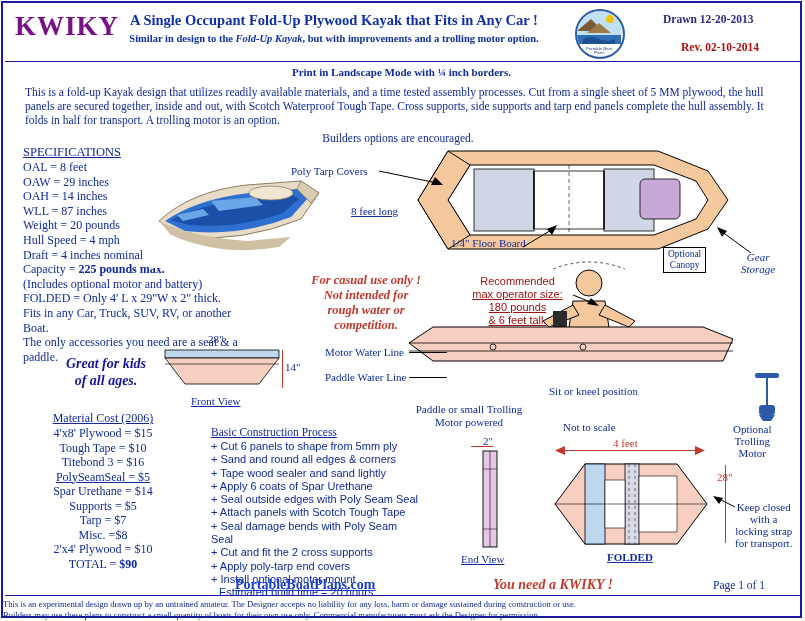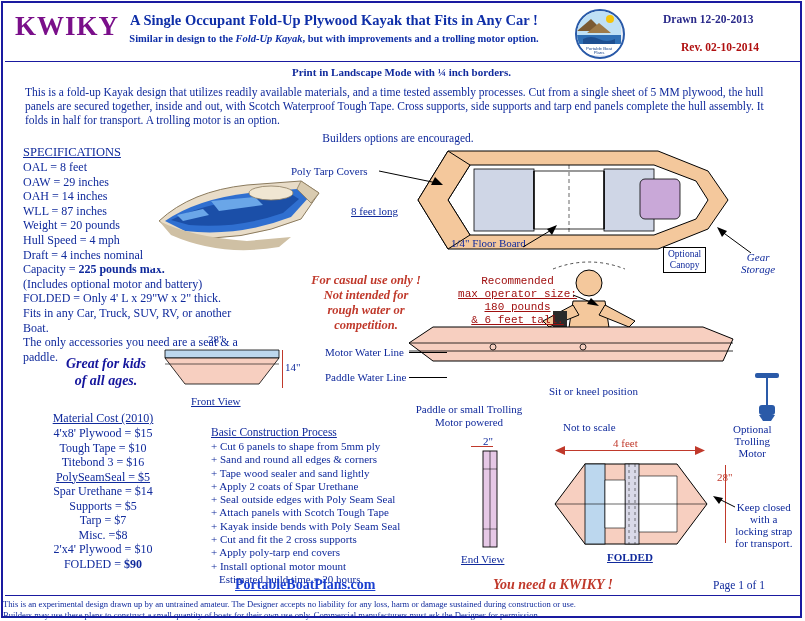--- a/index.html
+++ b/index.html
@@ -75,29 +75,29 @@
   .mat{
     color:#102a9c;font-size:12px;line-height:14.5px;
     font-family:"Liberation Serif", serif;text-align:center;
   }
   .bcp-head{
     color:#102a9c;font-size:11.5px;text-decoration:underline;
     font-family:"Liberation Serif", serif;
   }
   .bcp{
     color:#102a9c;font-size:11px;line-height:13.3px;
-    font-family:Liberation Serif, serif;
+    font-family:Liberation Sans, sans-serif;
   }
   .lbl{
     color:#102a9c;font-size:11px;font-family:"Liberation Serif", serif;
   }
   .lbl-u{text-decoration:underline;}
   .lbl-sm{font-size:9.5px;}
   .rec{
-    color:#a01010;font-size:11px;font-family:Liberation Mono, monospace;text-align:center;line-height:13px;
+    color:#a01010;font-size:11px;font-family:Liberation Sans, sans-serif;text-align:center;line-height:13px;
   }
   .red{color:#c0392b;}
   .footer-link{
     color:#1a3fd0;font-weight:bold;font-size:14px;text-decoration:underline;
     font-family:"Liberation Serif", serif;
   }
   .footer-kwiky{
     color:#c0392b;font-weight:bold;font-style:italic;font-size:14px;
     font-family:"Liberation Serif", serif;
   }
@@ -289,45 +289,45 @@
   <div class="abs dimv" style="left:279px;top:347px;height:38px;"></div>
 
   <div class="abs casual" style="left:288px;top:270px;width:150px;">
     For casual use only !<br>Not intended for<br>rough water or<br>competition.
   </div>
 
   <div class="abs kids" style="left:28px;top:352px;width:150px;">
     Great for kids<br>of all ages.
   </div>
 
-  <div class="abs mat-head" style="left:10px;top:408px;width:180px;">Material Cost (2010)</div>
+  <div class="abs mat-head" style="left:10px;top:408px;width:180px;">Material Cost (2006)</div>
   <div class="abs mat" style="left:10px;top:423px;width:180px;">
     <div>4'x8' Plywood = $15</div>
     <div>Tough Tape = $10</div>
     <div>Titebond 3 = $16</div>
     <div style="text-decoration:underline;">PolySeamSeal = $5</div>
     <div>Spar Urethane = $14</div>
     <div>Supports = $5</div>
     <div>Tarp = $7</div>
     <div>Misc. =$8</div>
     <div>2'x4' Plywood = $10</div>
     <div>
-      <span>FOLDED = </span><b>$90</b>
+      <span>TOTAL = </span><b>$90</b>
     </div>
   </div>
 
   <div class="abs bcp-head" style="left:208px;top:423px;">Basic Construction Process</div>
   <div class="abs bcp" style="left:208px;top:437px;width:210px;">
     <div>+ Cut 6 panels to shape from 5mm ply</div>
     <div>+ Sand and round all edges &amp; corners</div>
     <div>+ Tape wood sealer and sand lightly</div>
-    <div>+ Apply 2 coats of Spar Urethane</div>
+    <div>+ Apply 6 coats of Spar Urethane</div>
     <div>+ Seal outside edges with Poly Seam Seal</div>
     <div>+ Attach panels with Scotch Tough Tape</div>
-    <div>+ Kayak inside bends with Poly Seam Seal</div>
+    <div>+ Seal damage bends with Poly Seam Seal</div>
     <div>+ Cut and fit the 2 cross supports</div>
     <div>+ Apply poly-tarp end covers</div>
     <div>+ Install optional motor mount</div>
     <div style="padding-left:8px;">Estimated build time = 20 hours</div>
   </div>
 
   <div class="abs lbl" style="left:386px;top:400px;text-align:center;line-height:13px;width:160px;">
     Paddle or small Trolling<br>Motor powered
   </div>
 

